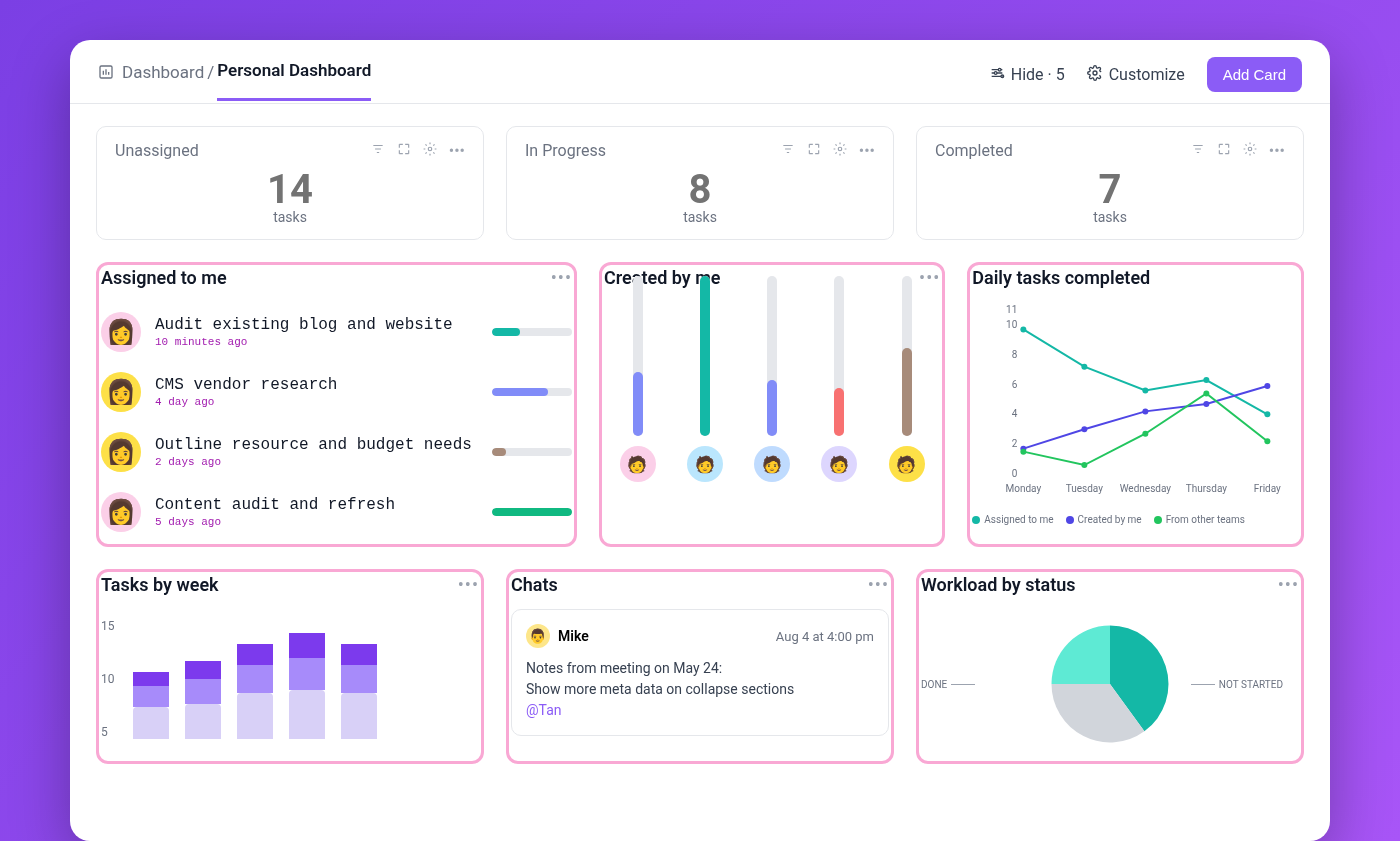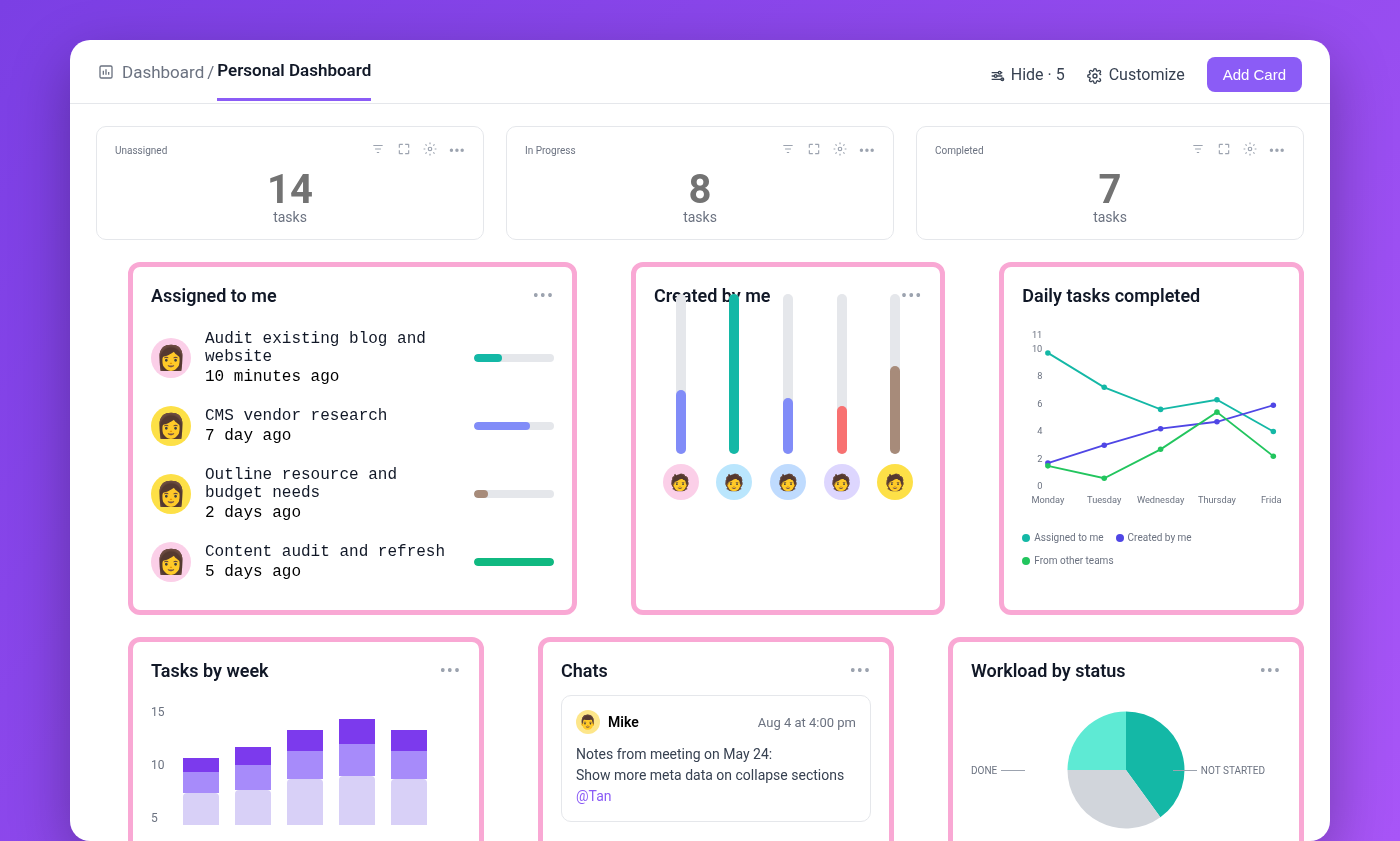--- a/index.html
+++ b/index.html
@@ -24,65 +24,64 @@
   justify-content: space-between;
   padding: 18px 28px 0 28px;
   border-bottom: 1px solid #e5e7eb;
   height: 64px;
 }
 .breadcrumb { display: flex; align-items: center; gap: 3px; color: #6b7280; font-size: 17px; }
 .breadcrumb-item { display: flex; align-items: center; gap: 8px; padding-bottom: 18px; cursor: pointer; }
 .breadcrumb-item.active { color: #111827; font-weight: 600; border-bottom: 3px solid #8b5cf6; }
 .breadcrumb-sep { padding-bottom: 18px; }
 .header-actions { display: flex; align-items: center; gap: 22px; padding-bottom: 12px; }
-.hact { display: flex; align-items: flex-end; gap: 6px; color: #374151; font-size: 16px; cursor: pointer; }
+.hact { display: flex; align-items: flex-start; gap: 6px; color: #374151; font-size: 16px; cursor: pointer; }
 .add-card-btn {
   background: #8b5cf6;
   color: #fff;
   border: none;
   padding: 9px 16px;
   border-radius: 8px;
   font-size: 15px;
   font-weight: 500;
   cursor: pointer;
 }
 .content { padding: 22px 26px; height: calc(100% - 64px); overflow: hidden; }
 .metrics { display: grid; grid-template-columns: repeat(3, 1fr); gap: 22px; margin-bottom: 22px; }
 .metric-card {
   border: 1px solid #e5e7eb;
   border-radius: 10px;
   padding: 14px 18px;
   min-height: 112px;
 }
 .metric-head { display: flex; justify-content: space-between; align-items: center; margin-bottom: 6px; }
-.metric-title { color: #6b7280; font-size: 10px; }
+.metric-title { color: #6b7280; font-size: 16px; }
 .metric-icons { display: flex; gap: 12px; color: #9ca3af; }
 .metric-icons span { cursor: pointer; }
 .metric-value { font-size: 40px; font-weight: 700; text-align: center; color: #737373; }
 .metric-unit { text-align: center; color: #6b7280; font-size: 14px; margin-top: -4px; }
 .widgets { display: grid; grid-template-columns: 1fr 0.72fr 0.7fr; gap: 22px; margin-bottom: 22px; }
 .widget {
-  border: 5px solid #f9a8d4;
+  border: 3px solid #f9a8d4;
   border-radius: 12px;
-  padding: 18px;
-  margin-left: 32px;
+  padding: 2px;
 }
 .widget-head { display: flex; justify-content: space-between; align-items: center; margin-bottom: 14px; }
 .widget-title { font-size: 18px; font-weight: 600; color: #111827; }
 .more { color: #9ca3af; cursor: pointer; font-size: 18px; letter-spacing: 1px; }
 .task-row { display: flex; align-items: center; gap: 14px; padding: 10px 0; }
 .avatar {
   width: 40px; height: 40px; border-radius: 50%;
   display: flex; align-items: center; justify-content: center;
   font-size: 24px;
   flex-shrink: 0;
 }
 .task-info { flex: 1; font-family: Liberation Mono, monospace; }
 .task-title { font-size: 16px; color: #111827; font-weight: 500; }
-.task-time { font-size: 16px; color: #000000; margin-top: 2px; }
+.task-time { font-size: 11px; color: #a21caf; margin-top: 2px; }
 .task-bar { width: 80px; height: 8px; background: #e5e7eb; border-radius: 4px; overflow: hidden; }
 .task-bar-fill { height: 100%; border-radius: 4px; }
 .created-bars { display: flex; justify-content: space-around; align-items: flex-end; height: 180px; margin-bottom: 12px; }
 .cbar { display: flex; flex-direction: column; align-items: center; }
 .cbar-track { width: 10px; height: 160px; background: #e5e7eb; border-radius: 5px; display: flex; align-items: flex-end; }
 .cbar-fill { width: 10px; border-radius: 5px; }
 .cbar-avatar { width: 36px; height: 36px; border-radius: 50%; margin-top: 10px; display:flex;align-items:center;justify-content:center; }
 .line-chart-svg { width: 100%; height: 200px; }
 .legend { display: flex; flex-wrap: wrap; gap: 12px; font-size: 10px; color: #6b7280; margin-top: 8px; }
 .legend-item { display: flex; align-items: center; gap: 4px; }
@@ -227,21 +226,21 @@
       <div class="task-time">10 minutes ago</div>
     </div>
     <div class="task-bar">
                 <div class="task-bar-fill" style="width:35%;background:#14b8a6"></div>
               </div>
             </div>
             <div class="task-row">
     <div class="avatar" style="background:#fde047">👩</div>
     <div class="task-info">
       <div class="task-title"> CMS vendor research</div>
-      <div class="task-time">7 day ago</div>
+      <div class="task-time">4 day ago</div>
     </div>
     <div class="task-bar">
                 <div class="task-bar-fill" style="width:70%;background:#818cf8"></div>
               </div>
             </div>
             <div class="task-row">
     <div class="avatar" style="background:#fde047">👩</div>
     <div class="task-info">
       <div class="task-title">Outline resource and budget needs</div>
       <div class="task-time">2 days ago</div>

